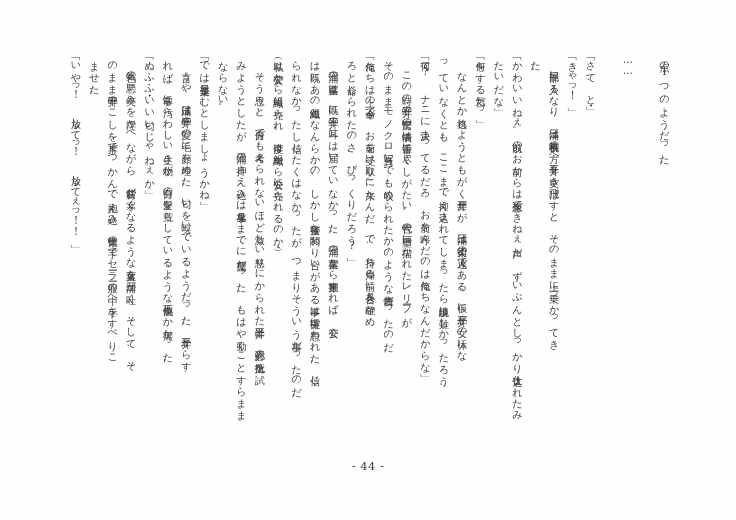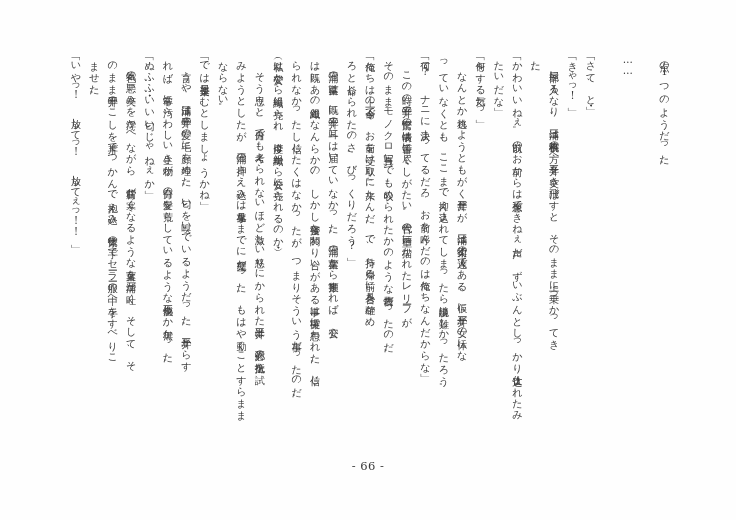--- a/index.html
+++ b/index.html
@@ -74,14 +74,14 @@
       <div class="tline">ならない。</div>
       <div class="tline">「では早速楽しむとしましょうかね」</div>
       <div class="tline">　言うや、三浦は平井の髪の毛に顔を埋めた。匂いを嗅いでいるようだった。平井からす</div>
       <div class="tline">れば、非常に汚らわしい生き物が、自分の髪を荒らしているような不快感しか無かった。</div>
       <div class="tline">「ぬふふ・・・いい匂いじゃねぇか」</div>
       <div class="tline">　気色の悪い笑みを浮かべながら、背筋が寒くなるような言葉を三浦が吐く。そして、そ</div>
       <div class="tline">のまま平井のこしを片手でつかんで抱え込み、繁体の手でセーラー服の中へ手をすべりこ</div>
       <div class="tline">ませた。</div>
       <div class="tline">「いやっ!　放してっ!　放してぇっ!!」</div>
     </div>
-  <div class="page-number">- 66 -</div>
+  <div class="page-number">- 44 -</div>
 </div>
 
 </body></html>

